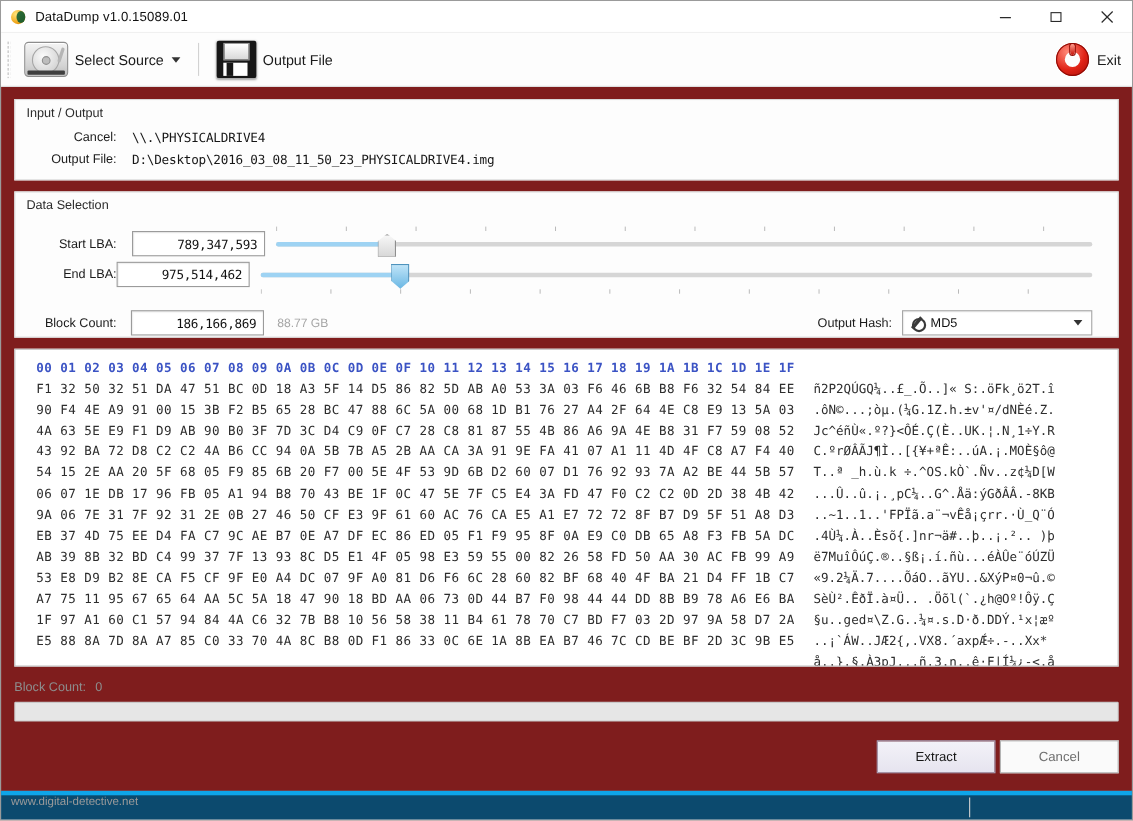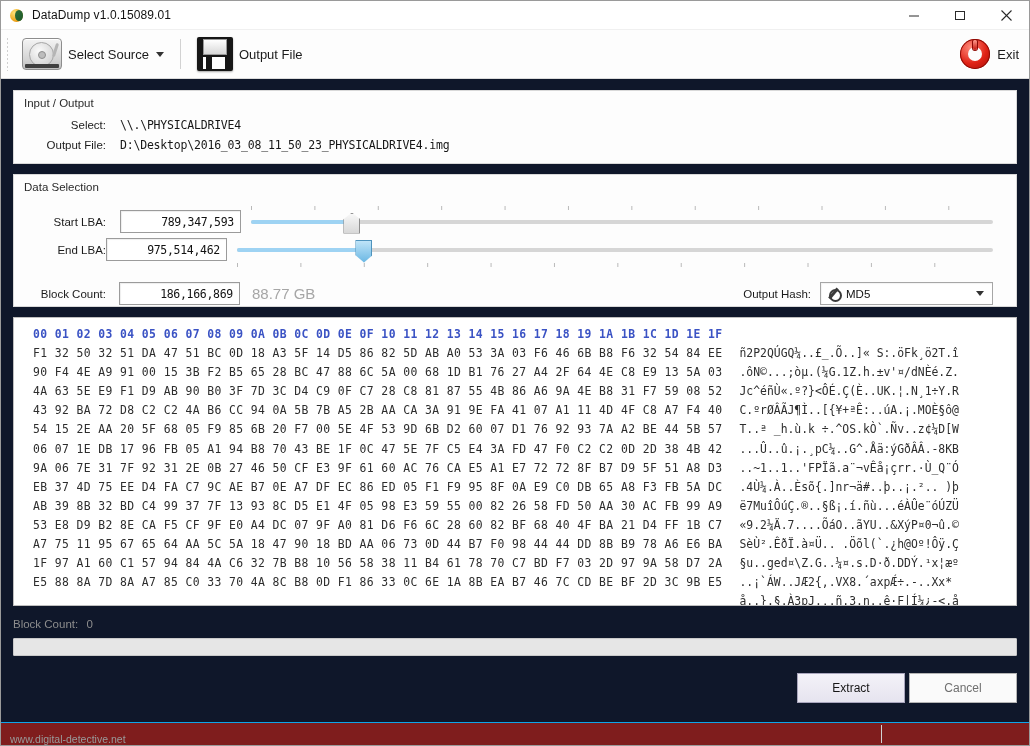--- a/index.html
+++ b/index.html
@@ -71,41 +71,41 @@
   .exit{position:absolute;right:10px;top:4px;display:flex;align-items:center;height:40px;}
   .pwr{width:30px;height:30px;border-radius:50%;position:relative;
     background:radial-gradient(circle at 35% 28%,#ff8a7a,#e02216 55%,#a50d06);
     box-shadow:inset 0 0 0 1px #8d0a04;}
   .pwr:before{content:"";position:absolute;left:8px;top:8px;width:14px;height:14px;border-radius:50%;
     background:#fdfdfd;}
   .pwr:after{content:"";position:absolute;left:13px;top:1px;width:4px;height:10px;border-radius:2px;
     background:linear-gradient(180deg,#ff9d8f,#c6130a);box-shadow:0 0 0 1px #8d0a04;}
   .exit .lbl{font-size:13px;margin-left:7px;color:#1b1b1b;}
   
-  .stage{flex:1;padding:0 12px;display:flex;flex-direction:column;background:#0f172a;}
+  .stage{flex:1;padding:0 12px;display:flex;flex-direction:column;background:#7f1d1d;}
   .group{border:1px solid #d9d9d9;background:#fdfdfd;position:relative;}
   .group > .g-title{
     position:absolute;top:6px;left:10px;font-size:11.5px;color:#2b2b2b;
   }
   #io-group{margin-top:11px;height:72px;}
   #sel-group{margin-top:10px;height:131px;}
   .row{display:flex;align-items:center;}
   .rlabel{width:92px;text-align:right;font-size:11.5px;color:#1b1b1b;}
   .rvalue{
     margin-left:14px;font-family:"DejaVu Sans Mono","Liberation Mono",monospace;
     font-size:11.5px;color:#161616;letter-spacing:-.2px;
   }
   
   .numbox{
     width:113px;height:21px;border:1px solid #9b9b9b;background:#fff;
     display:flex;align-items:center;justify-content:flex-end;padding-right:6px;
     font-family:"DejaVu Sans Mono","Liberation Mono",monospace;font-size:11.5px;color:#111;
     box-shadow:inset 1px 1px 1px rgba(0,0,0,.07);letter-spacing:-.3px;
   }
-  .unit{margin-left:12px;font-size:15px;color:#a6a6a6;}
+  .unit{margin-left:12px;font-size:11px;color:#a6a6a6;}
   
   .slider{position:relative;height:22px;flex:1;margin-left:10px;}
   .strack{position:absolute;left:0;right:0;top:9px;height:4px;background:#d6d6d6;border-radius:2px;}
   .sfill{position:absolute;left:0;top:9px;height:4px;background:#9ed3f3;border-radius:2px;}
   .ticks{position:absolute;left:0;right:0;height:4px;
     background-image:linear-gradient(to right,#b9b9b9 1px,transparent 1px);
     background-size:63.4px 4px;background-repeat:repeat-x;}
   .ticks.top{top:-5px;}
   .ticks.bot{bottom:-6px;}
   .thumb-up{position:absolute;top:2px;width:15px;height:19px;margin-left:-7px;
@@ -152,22 +152,22 @@
   .pbar{margin-top:7px;height:16px;border:1px solid #c9c9c9;background:#e6e6e6;border-radius:1px;}
   .btnrow{margin-top:17px;display:flex;justify-content:flex-end;gap:0px;}
   .btn{
     width:106px;height:28px;display:flex;align-items:center;justify-content:center;
     font-size:12px;border:1px solid #b4b4b4;background:linear-gradient(180deg,#fbfbfb,#f0f0f0);
   }
   .btn.primary{background:linear-gradient(180deg,#f3f2f8,#e6e4ef);border-color:#a9a6bd;color:#161616;}
   .btn.muted{color:#6f6f6f;background:#fafafa;margin-left:4px;}
   
   .statusbar{
-    height:22px;min-height:22px;background:#7f1d1d;border-top:1px solid #0ea5e9;
-    display:flex;align-items:flex-end;position:relative;
+    height:22px;min-height:22px;background:#0c4a6e;border-top:4px solid #0ea5e9;
+    display:flex;align-items:flex-start;position:relative;
   }
   .sb-text{margin-left:9px;font-size:10.5px;color:#9a9a9a;}
   .sb-div{position:absolute;left:880px;top:2px;bottom:2px;width:1px;background:#d2d2d2;}
 </style>
 </head>
 <body>
 
 <div class="app">
 
   <div class="titlebar">
@@ -222,21 +222,21 @@
       <div class="pwr"></div>
       <span class="lbl">Exit</span>
     </div>
   </div>
 
   <div class="stage">
 
     <div class="group" id="io-group">
       <div class="g-title">Input / Output</div>
       <div class="row" style="margin-top:27px;">
-        <div class="rlabel">Select:</div>
+        <div class="rlabel">Cancel:</div>
         <div class="rvalue">\\.\PHYSICALDRIVE4</div>
       </div>
       <div class="row" style="margin-top:6px;">
         <div class="rlabel">Output File:</div>
         <div class="rvalue">D:\Desktop\2016_03_08_11_50_23_PHYSICALDRIVE4.img</div>
       </div>
     </div>
 
     <div class="group" id="sel-group">
       <div class="g-title">Data Selection</div>

